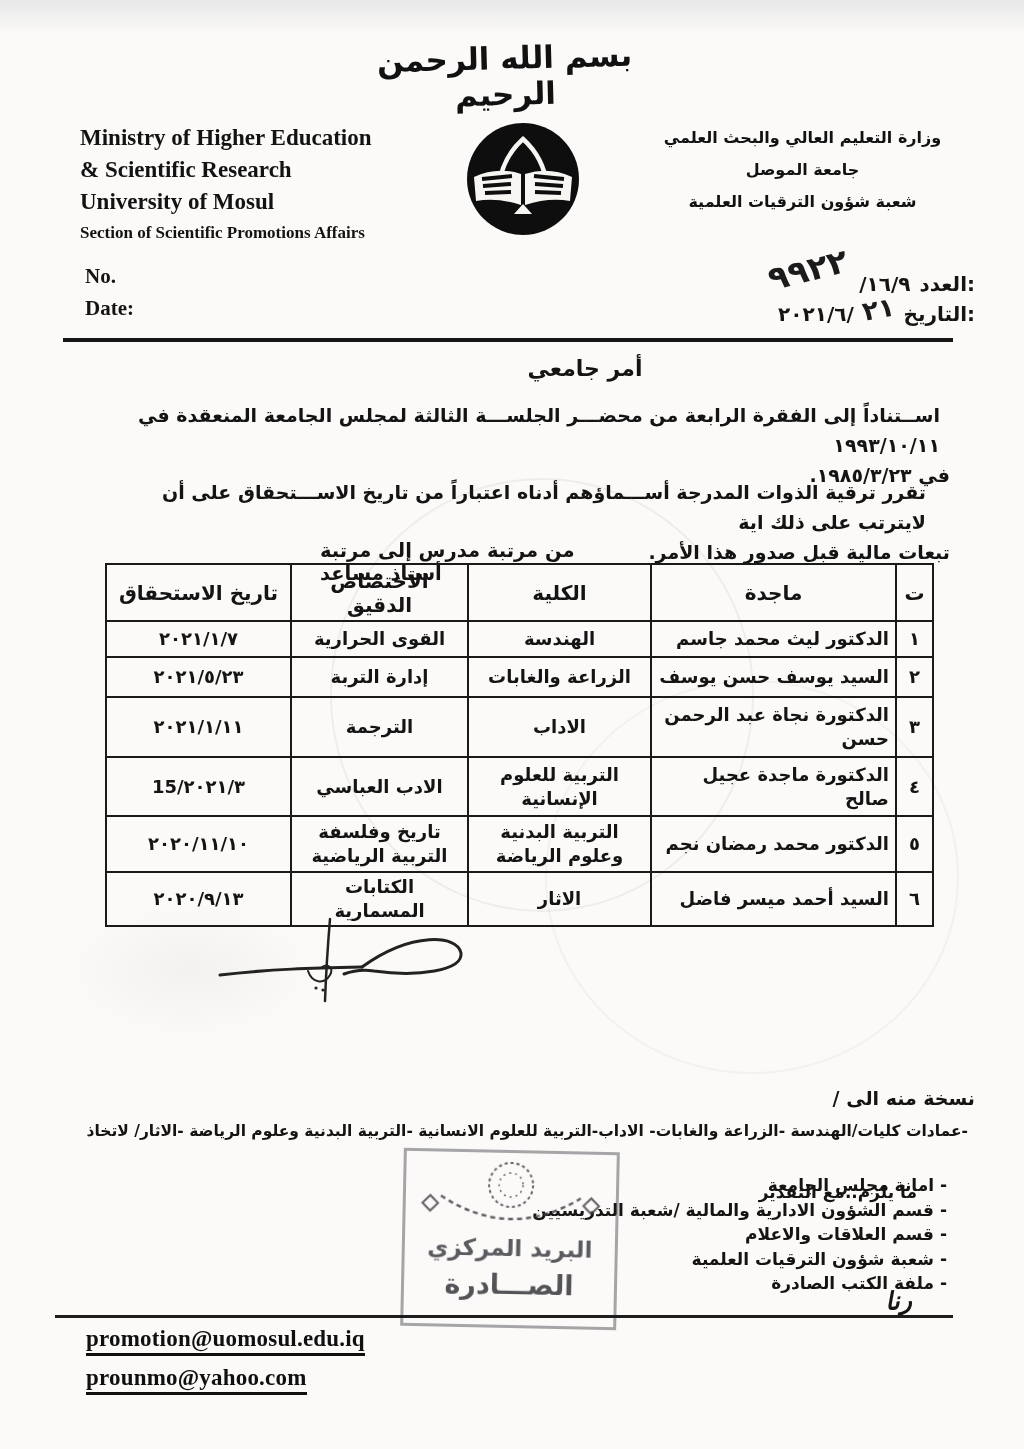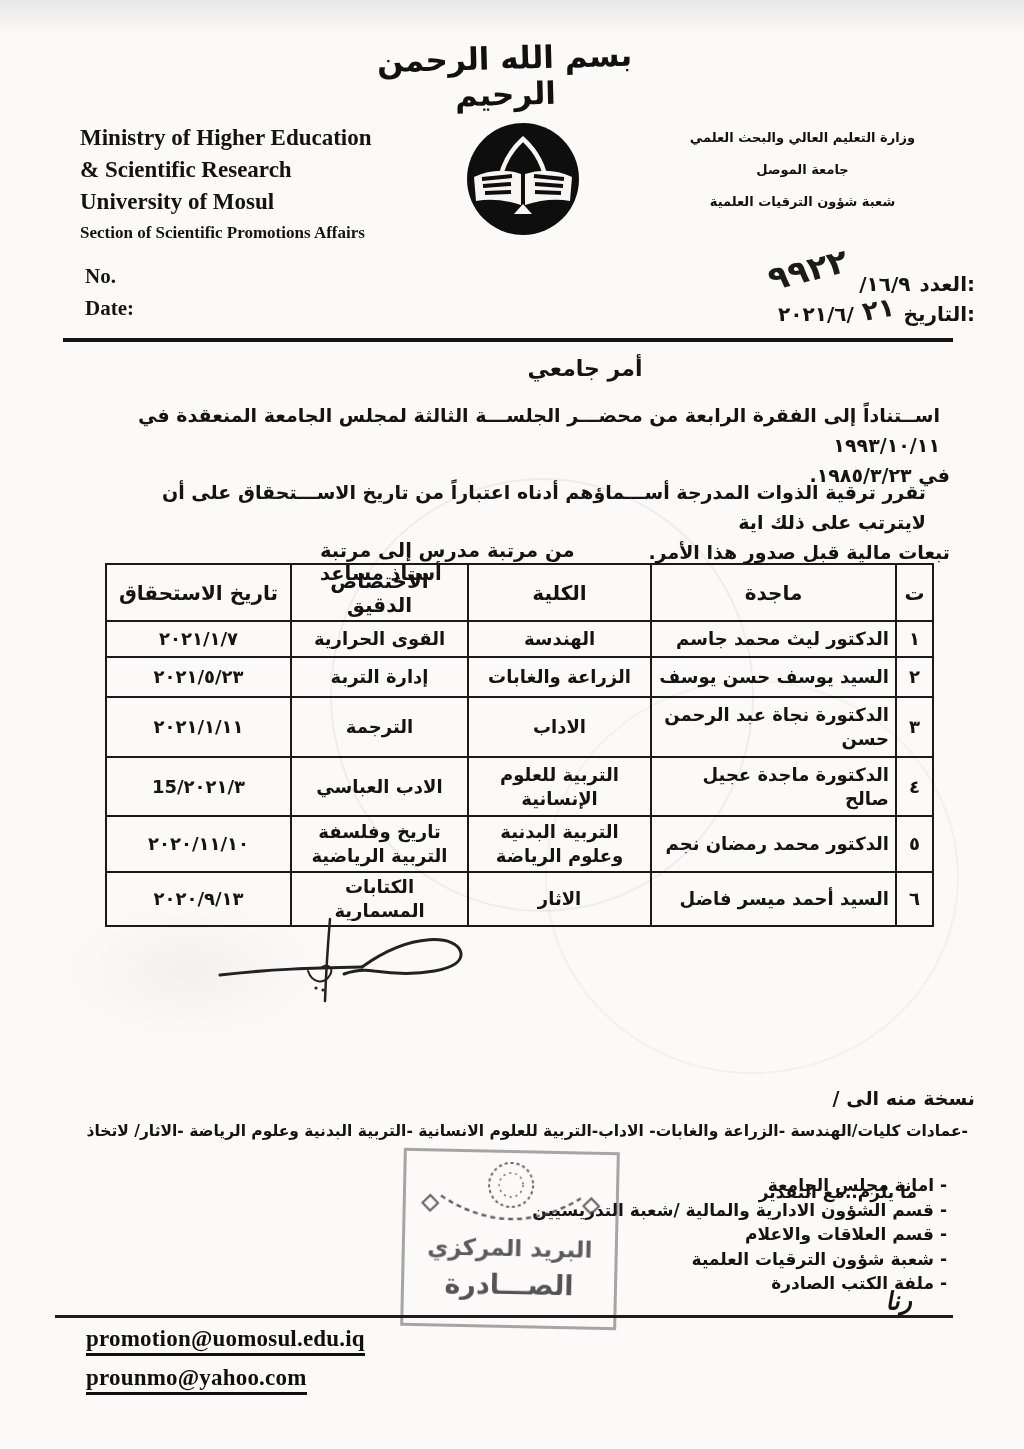--- a/index.html
+++ b/index.html
@@ -24,21 +24,21 @@
   .en-block{left:80px;top:122px;font-family:"Liberation Serif",serif;font-weight:bold;color:#131313;}
   .en-block .l1{font-size:23px;line-height:32px;}
   .en-block .l4{font-size:17px;line-height:26px;margin-top:2px;}
   .no-label{left:85px;top:264px;font-family:"Liberation Serif",serif;font-weight:bold;font-size:21px;}
   .date-label{left:85px;top:296px;font-family:"Liberation Serif",serif;font-weight:bold;font-size:21px;}
 
   
   .logo{left:452px;top:116px;width:142px;height:126px;}
 
   
-  .ar-block{right:49px;top:122px;width:345px;text-align:center;font-size:13px;font-weight:bold;line-height:32px;color:#121212;}
+  .ar-block{right:49px;top:122px;width:345px;text-align:center;font-size:16px;font-weight:bold;line-height:32px;color:#121212;}
   .ref-row,.date-row{position:absolute;right:49px;display:flex;flex-direction:row;align-items:baseline;gap:9px;font-weight:bold;font-size:20px;}
   .ref-row{top:260px;}
   .date-row{top:297px;}
   .hw{font-weight:600;color:#1b1b1b;}
   .hw-num{font-size:33px;transform:rotate(-14deg) translateY(-10px);display:inline-block;}
   .hw-day{font-size:26px;transform:rotate(-10deg) translateY(-3px);display:inline-block;}
 
   .divider1{left:63px;top:338px;width:890px;height:4px;background:#161616;}
   .divider2{left:55px;top:1315px;width:898px;height:3px;background:#1d1d1d;}
 

